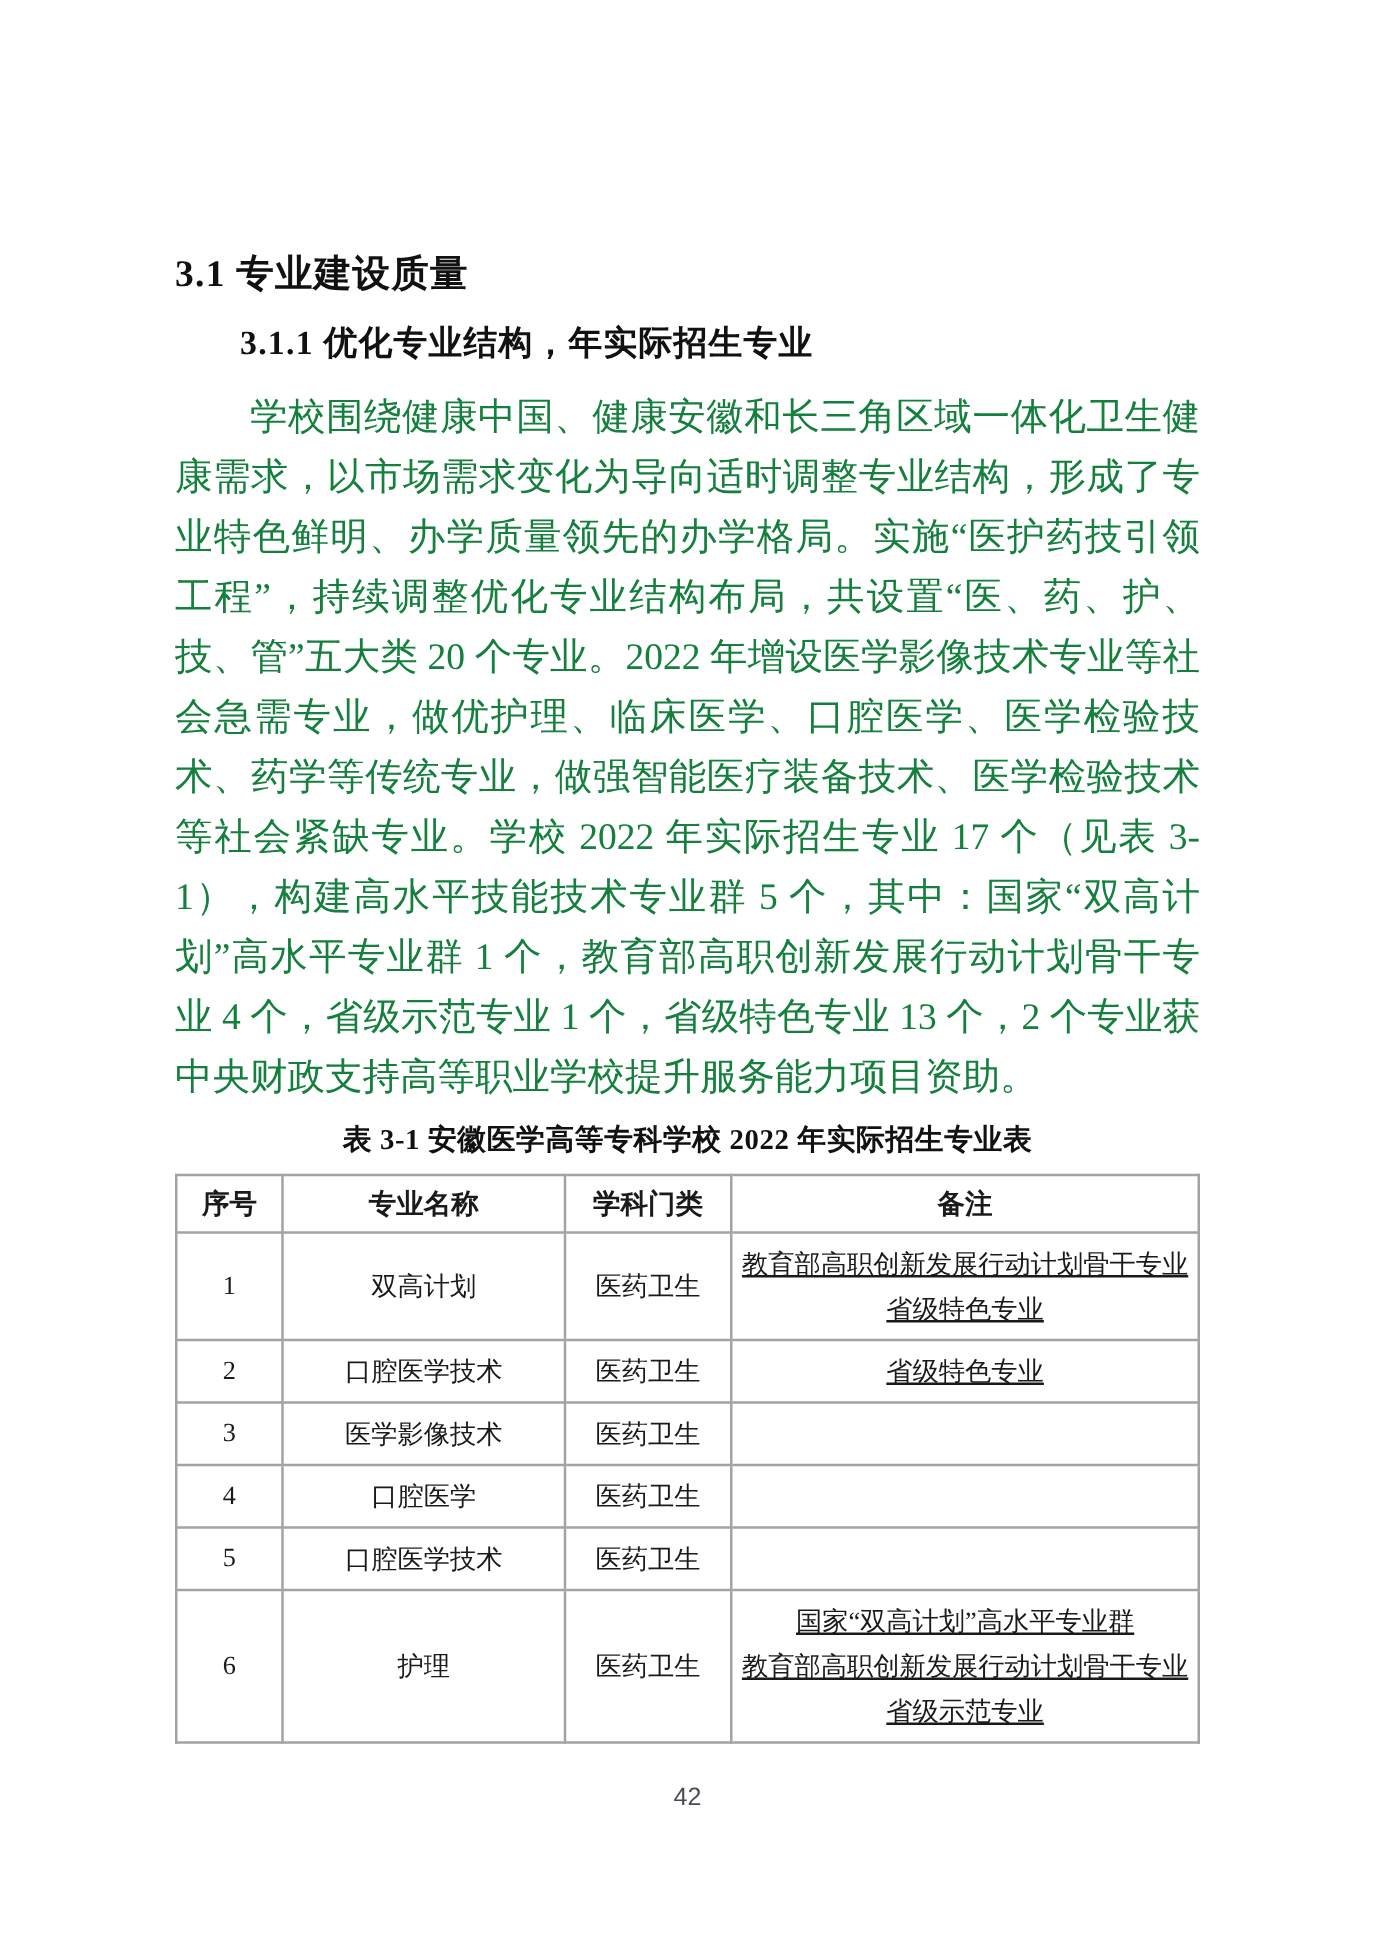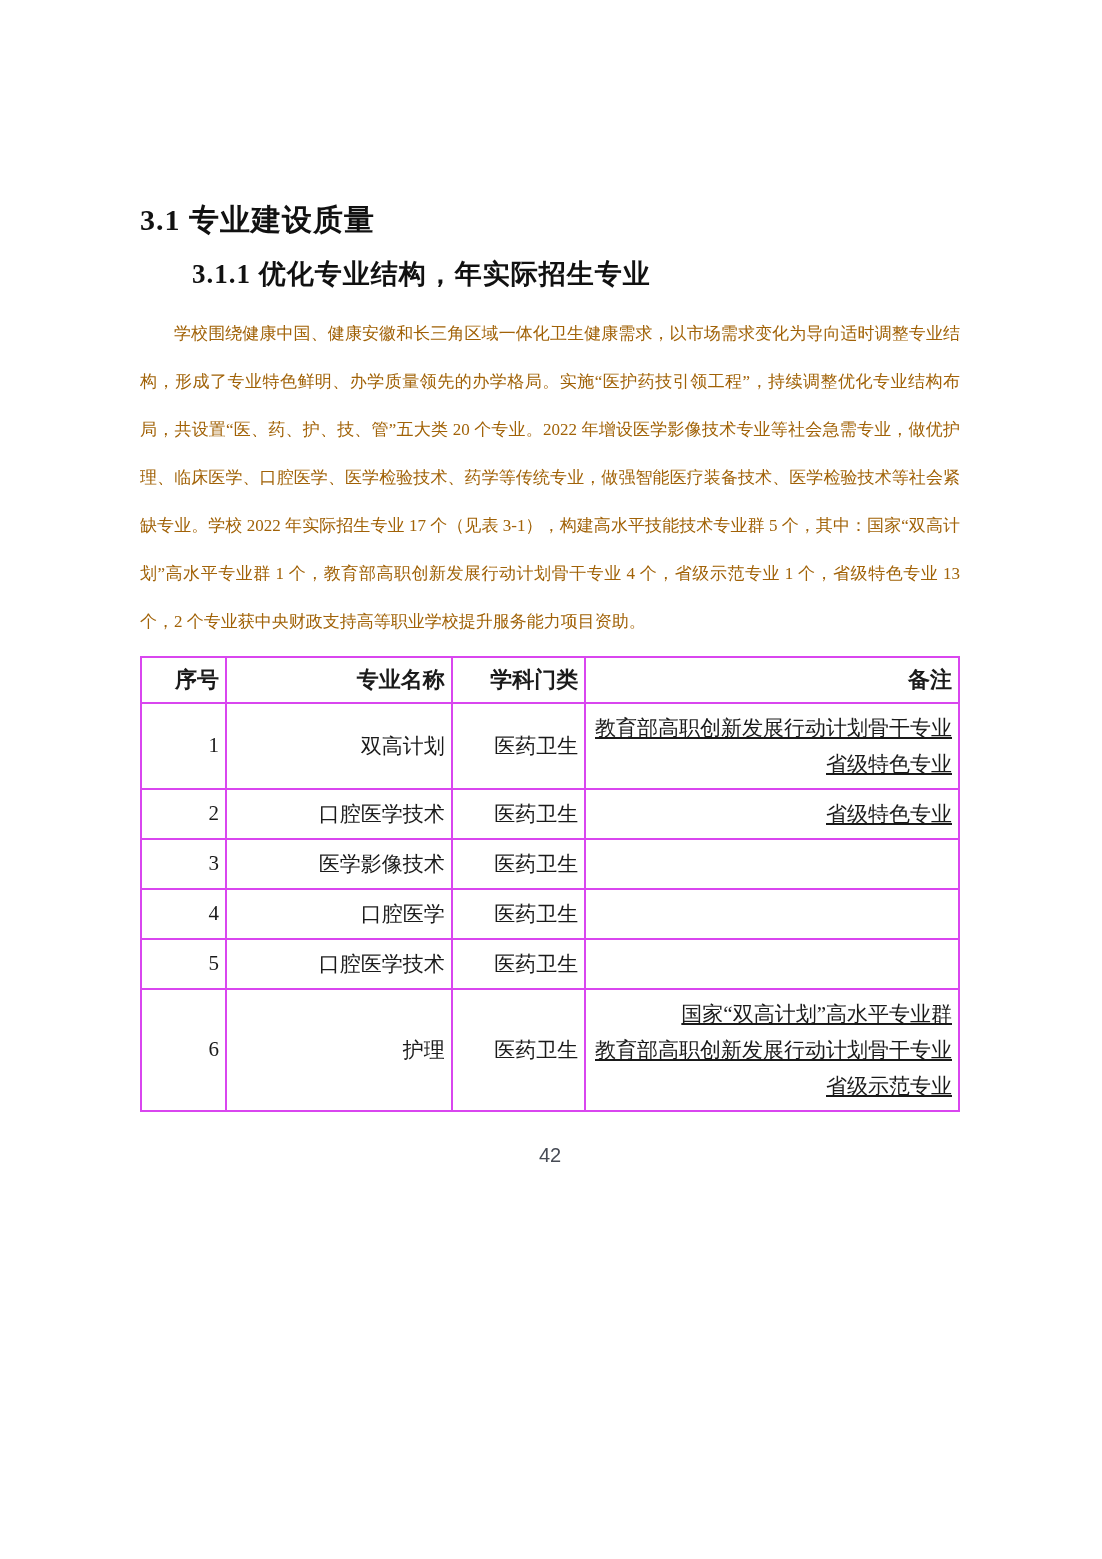--- a/index.html
+++ b/index.html
@@ -35,43 +35,43 @@
     letter-spacing: 1px;
   }
   .h3 {
     font-size: 27px;
     font-weight: 700;
     line-height: 1.1;
     margin: 0 0 20px 52px;
     letter-spacing: 1px;
   }
   .body-paragraph {
-    font-size: 17px;
+    font-size: 30px;
     line-height: 48px;
     text-align: justify;
     text-justify: inter-ideograph;
     text-indent: 2em;
     margin: 0 0 10px 0;
-    color: #a16207;
+    color: #15803d;
   }
   .table-caption {
     font-size: 23px;
     font-weight: 700;
     text-align: center;
     margin: 0 0 12px 0;
     letter-spacing: 0.5px;
   }
   table.majors {
     width: 100%;
     border-collapse: collapse;
     table-layout: fixed;
   }
   table.majors th, table.majors td {
-    border: 2px solid #d946ef;
-    text-align: right;
+    border: 2px solid #a3a3a3;
+    text-align: center;
     vertical-align: middle;
     font-size: 21px;
     color: #1a1a1a;
     padding: 6px 6px;
     box-sizing: border-box;
   }
   table.majors th {
     font-size: 22px;
     font-weight: 700;
   }
@@ -98,20 +98,21 @@
 </head>
 <body>
 
 <div class="page">
 
   <div class="h2">3.1 专业建设质量</div>
   <div class="h3">3.1.1 优化专业结构，年实际招生专业</div>
 
   <p class="body-paragraph">学校围绕健康中国、健康安徽和长三角区域一体化卫生健康需求，以市场需求变化为导向适时调整专业结构，形成了专业特色鲜明、办学质量领先的办学格局。实施“医护药技引领工程”，持续调整优化专业结构布局，共设置“医、药、护、技、管”五大类 20 个专业。2022 年增设医学影像技术专业等社会急需专业，做优护理、临床医学、口腔医学、医学检验技术、药学等传统专业，做强智能医疗装备技术、医学检验技术等社会紧缺专业。学校 2022 年实际招生专业 17 个（见表 3-1），构建高水平技能技术专业群 5 个，其中：国家“双高计划”高水平专业群 1 个，教育部高职创新发展行动计划骨干专业 4 个，省级示范专业 1 个，省级特色专业 13 个，2 个专业获中央财政支持高等职业学校提升服务能力项目资助。</p>
 
+  <div class="table-caption">表 3-1 安徽医学高等专科学校 2022 年实际招生专业表</div>
 
   <table class="majors">
     <colgroup>
       <col class="col-no">
         <col class="col-major">
         <col class="col-cat">
         <col class="col-rem">
     </colgroup>
     <thead>
       <tr class="rh-header">

